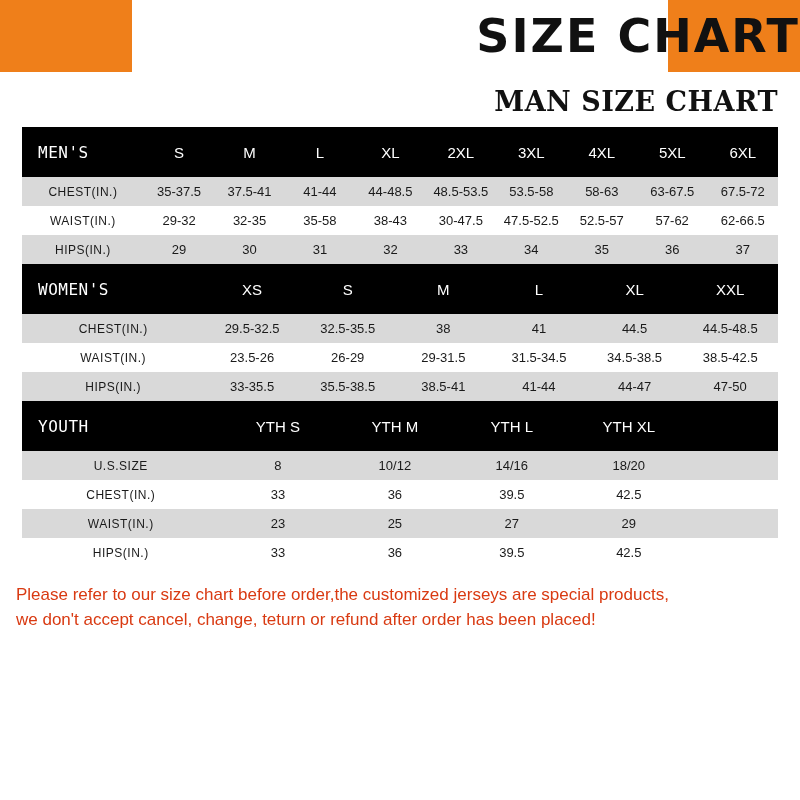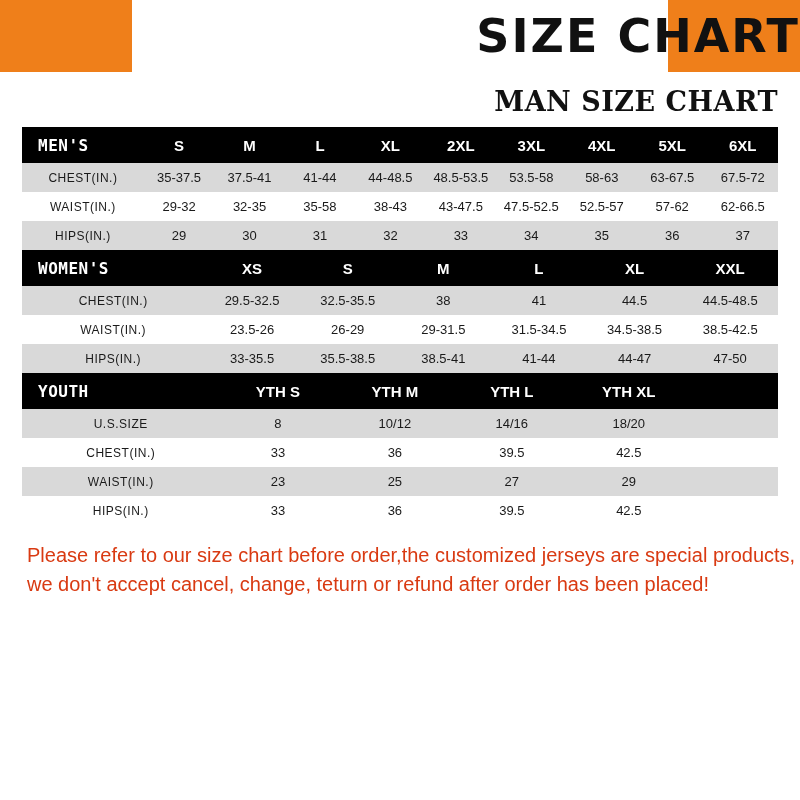--- a/index.html
+++ b/index.html
@@ -71,23 +71,23 @@
     font-size: 13px;
     color: #1a1a1a;
     padding: 0;
     height: 29px;
     vertical-align: middle;
     font-family: "Liberation Sans", sans-serif;
   }
   table.sizetable thead th {
     background: #000000;
     color: #ffffff;
-    height: 36px;
+    height: 50px;
     font-size: 15px;
-    font-weight: bold;
+    font-weight: normal;
   }
   table.sizetable thead th.rowhead {
     text-align: left;
     padding-left: 16px;
     font-family: "DejaVu Sans Mono", monospace;
     font-size: 16px;
     letter-spacing: 0.5px;
   }
   table.sizetable tbody tr.alt td {
     background: #d9d9d9;
@@ -95,23 +95,23 @@
   table.sizetable tbody tr.plain td {
     background: #ffffff;
   }
   table.sizetable tbody td.rowlabel {
     font-size: 12px;
     letter-spacing: 0.5px;
     color: #1a1a1a;
   }
   
   .note {
-    margin: 16px 20px 0 27px;
+    margin: 16px 20px 0 16px;
     color: #d93a12;
-    font-size: 20px;
+    font-size: 17px;
     line-height: 1.45;
     font-family: "Liberation Sans", sans-serif;
   }
   .note div { white-space: nowrap; }
 </style>
 </head>
 <body>
 
 <div class="page">
 
@@ -150,21 +150,21 @@
           <td>58-63</td>
           <td>63-67.5</td>
           <td>67.5-72</td>
         </tr>
         <tr class="plain">
           <td class="rowlabel">WAIST(IN.)</td>
           <td>29-32</td>
           <td>32-35</td>
           <td>35-58</td>
           <td>38-43</td>
-          <td>43-47.5</td>
+          <td>30-47.5</td>
           <td>47.5-52.5</td>
           <td>52.5-57</td>
           <td>57-62</td>
           <td>62-66.5</td>
         </tr>
         <tr class="alt">
           <td class="rowlabel">HIPS(IN.)</td>
           <td>29</td>
           <td>30</td>
           <td>31</td>

